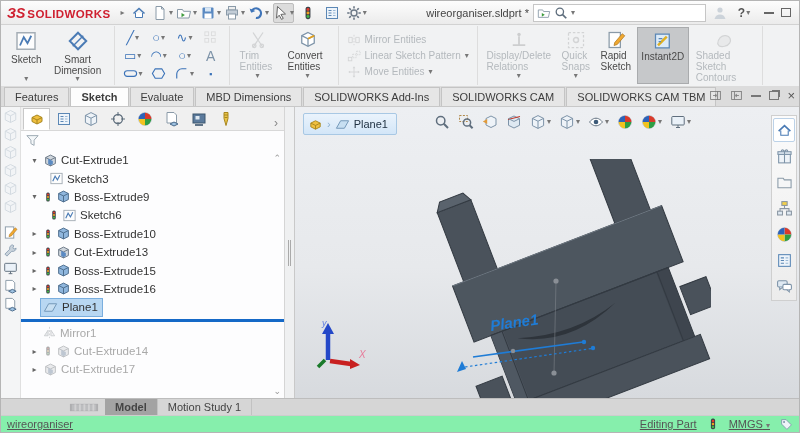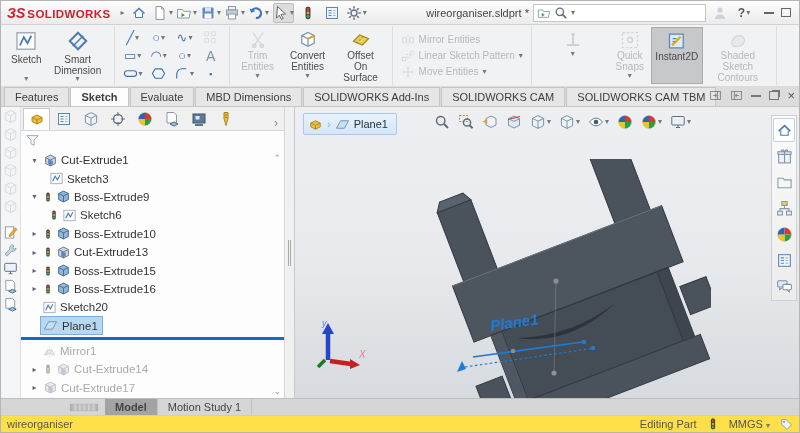--- a/index.html
+++ b/index.html
@@ -29,21 +29,21 @@
   .rgroup{display:flex;align-items:stretch;padding:1px 5px;border-right:1px solid #dddddd;gap:2px;}
   .bigbtn{display:flex;flex-direction:column;align-items:center;justify-content:flex-start;font-size:10px;color:#4a4a4a;text-align:center;line-height:1.12;padding:2px 3px 0;position:relative;}
   .bigbtn .lbl{margin-top:1px;}
   .bigbtn .caret{position:absolute;bottom:1px;left:50%;transform:translateX(-50%);}
   .egrid{display:flex;flex-direction:column;justify-content:space-between;padding:2px 0;}
   .erow{display:flex;align-items:center;gap:0px;height:17px;}
   .ecell{display:flex;align-items:center;gap:1px;width:26px;justify-content:center;color:#3a72b8;font-size:13px;}
   .ecell.gray{color:#b4bac0;}
   .stack{display:flex;flex-direction:column;justify-content:center;gap:2px;padding:0 3px;}
   .srow{display:flex;align-items:center;gap:4px;font-size:10px;color:#b4b9bd;}
-  .tile{display:flex;flex-direction:column;align-items:center;justify-content:flex-start;font-size:10px;color:#4a4a4a;text-align:center;line-height:1.12;padding:3px 5px 0;}
+  .tile{display:flex;flex-direction:column;align-items:center;justify-content:flex-start;font-size:10px;color:#4a4a4a;line-height:1.12;padding:3px 5px 0;}
   .tile.pressed{background:#c6c8ca;border:1px solid #a9abad;}
   .tile.off{color:#b4b9bd;}
   
   .cmdtabs{height:21px;background:#dcdcdc;display:flex;align-items:flex-end;padding-left:3px;border-bottom:1px solid #c8c8c8;position:relative;}
   .ctab{font-size:11px;color:#3c3c3c;padding:3px 10px 3px;border:1px solid #c4c4c4;border-bottom:none;background:#e6e6e6;margin-right:1px;white-space:nowrap;}
   .ctab.active{background:#fdfdfd;font-weight:bold;}
   .docctl{position:absolute;right:4px;top:3px;display:flex;gap:8px;align-items:center;color:#777;}
   
   .main{flex:1;display:flex;min-height:0;position:relative;}
   .leftstrip{width:20px;background:#f4f5f6;border-right:1px solid #e0e0e0;display:flex;flex-direction:column;align-items:center;padding-top:2px;gap:3px;}
@@ -73,21 +73,21 @@
   .hud{position:absolute;left:50%;top:6px;transform:translateX(-44%);display:flex;align-items:center;gap:6px;}
   .hud .hbtn{display:flex;align-items:center;gap:1px;padding:1px;}
   .taskpane{position:absolute;right:2px;top:8px;width:26px;background:linear-gradient(#fbfbfb,#ececec);border:1px solid #cfcfcf;display:flex;flex-direction:column;align-items:center;padding:2px 0;gap:2px;}
   .tpbtn{width:22px;height:24px;display:flex;align-items:center;justify-content:center;border-radius:2px;}
   .tpbtn.active{background:#fff;border:1px solid #bcd2e8;}
   
   .bottomtabs{height:17px;background:#d6d6d6;display:flex;align-items:stretch;border-top:1px solid #bdbdbd;font-size:11px;}
   .btab{display:flex;align-items:center;padding:0 10px;color:#444;border-right:1px solid #c2c2c2;}
   .btab.active{background:#a3a3a3;font-weight:bold;}
   .filmic{display:flex;align-items:center;padding:0 6px;margin-left:62px;}
-  .statusbar{height:17px;background:#fde047;border-top:1px solid #cdcdcd;display:flex;align-items:center;font-size:11px;color:#555;padding:0 6px;}
+  .statusbar{height:17px;background:#86efac;border-top:1px solid #cdcdcd;display:flex;align-items:center;font-size:11px;color:#555;padding:0 6px;text-decoration:underline;}
   .statusbar .right{margin-left:auto;display:flex;align-items:center;gap:10px;}
 </style>
 </head>
 <body>
 
 <svg width="0" height="0" style="position:absolute">
 <defs>
 <symbol id="i-home" viewBox="0 0 16 16">
         <path d="M2.5 8.5 8 3.5l5.5 5" fill="none" stroke="#4a7bb5" stroke-width="1.6"></path>
         <path d="M4.5 8v4.5h7V8" fill="#fff" stroke="#4a7bb5"></path>
@@ -493,26 +493,20 @@
         <span>Trim Entities</span>
         <span class="dd">▾</span>
       </div>
       <div class="tile" style="width:50px">
         <svg class="ic" width="20" height="20">
             <use href="#i-convert"></use>
           </svg>
         <span>Convert Entities</span>
         <span class="dd">▾</span>
       </div>
-      <div class="tile" style="width:52px">
-        <svg class="ic" width="20" height="20">
-            <use href="#i-offsurf"></use>
-          </svg>
-        <span>Offset On Surface</span>
-      </div>
     </div>
     <div class="rgroup">
       <div class="stack">
         <span class="srow">
             <svg class="ic dis" width="14" height="14">
               <use href="#i-mirrorent"></use>
             </svg>
             <span>Mirror Entities</span>
           </span>
         <span class="srow">
@@ -529,28 +523,35 @@
             <span>Move Entities</span>
             <span class="dd">▾</span>
           </span>
       </div>
     </div>
     <div class="rgroup">
       <div class="tile off" style="width:72px">
         <svg class="ic dis" width="20" height="20">
             <use href="#i-reln"></use>
           </svg>
+        <span>Display/Delete Relations</span>
         <span class="dd">▾</span>
       </div>
       <div class="tile off" style="width:38px">
         <svg class="ic dis" width="20" height="20">
             <use href="#i-snaps"></use>
           </svg>
         <span>Quick Snaps</span>
         <span class="dd">▾</span>
+      </div>
+      <div class="tile" style="width:38px">
+        <svg class="ic" width="20" height="20">
+            <use href="#i-pencilpage"></use>
+          </svg>
+        <span>Rapid Sketch</span>
       </div>
       <div class="tile pressed" style="width:52px">
         <svg class="ic" width="20" height="20">
             <use href="#i-instant2d"></use>
           </svg>
         <span>Instant2D</span>
       </div>
       <div class="tile off" style="width:66px">
         <svg class="ic dis" width="20" height="20">
             <use href="#i-shaded"></use>
@@ -736,26 +737,20 @@
         </div>
         <div class="trow">
           <span class="arrow">▸</span>
           <svg class="ic" width="10" height="14">
               <use href="#i-traffic"></use>
             </svg>
           <svg class="ic" width="15" height="15">
               <use href="#i-boss"></use>
             </svg>
           <span>Boss-Extrude16</span>
-        </div>
-        <div class="trow" style="padding-left:21px">
-          <svg class="ic" width="15" height="15">
-              <use href="#i-sketch"></use>
-            </svg>
-          <span>Sketch20</span>
         </div>
         <div class="trow selected" style="padding-left:19px">
           <span class="sel-wrap">
             <svg class="ic" width="15" height="15">
                 <use href="#i-plane"></use>
               </svg>
             <span>Plane1</span>
           </span>
         </div>
         <div class="rollback"></div>

